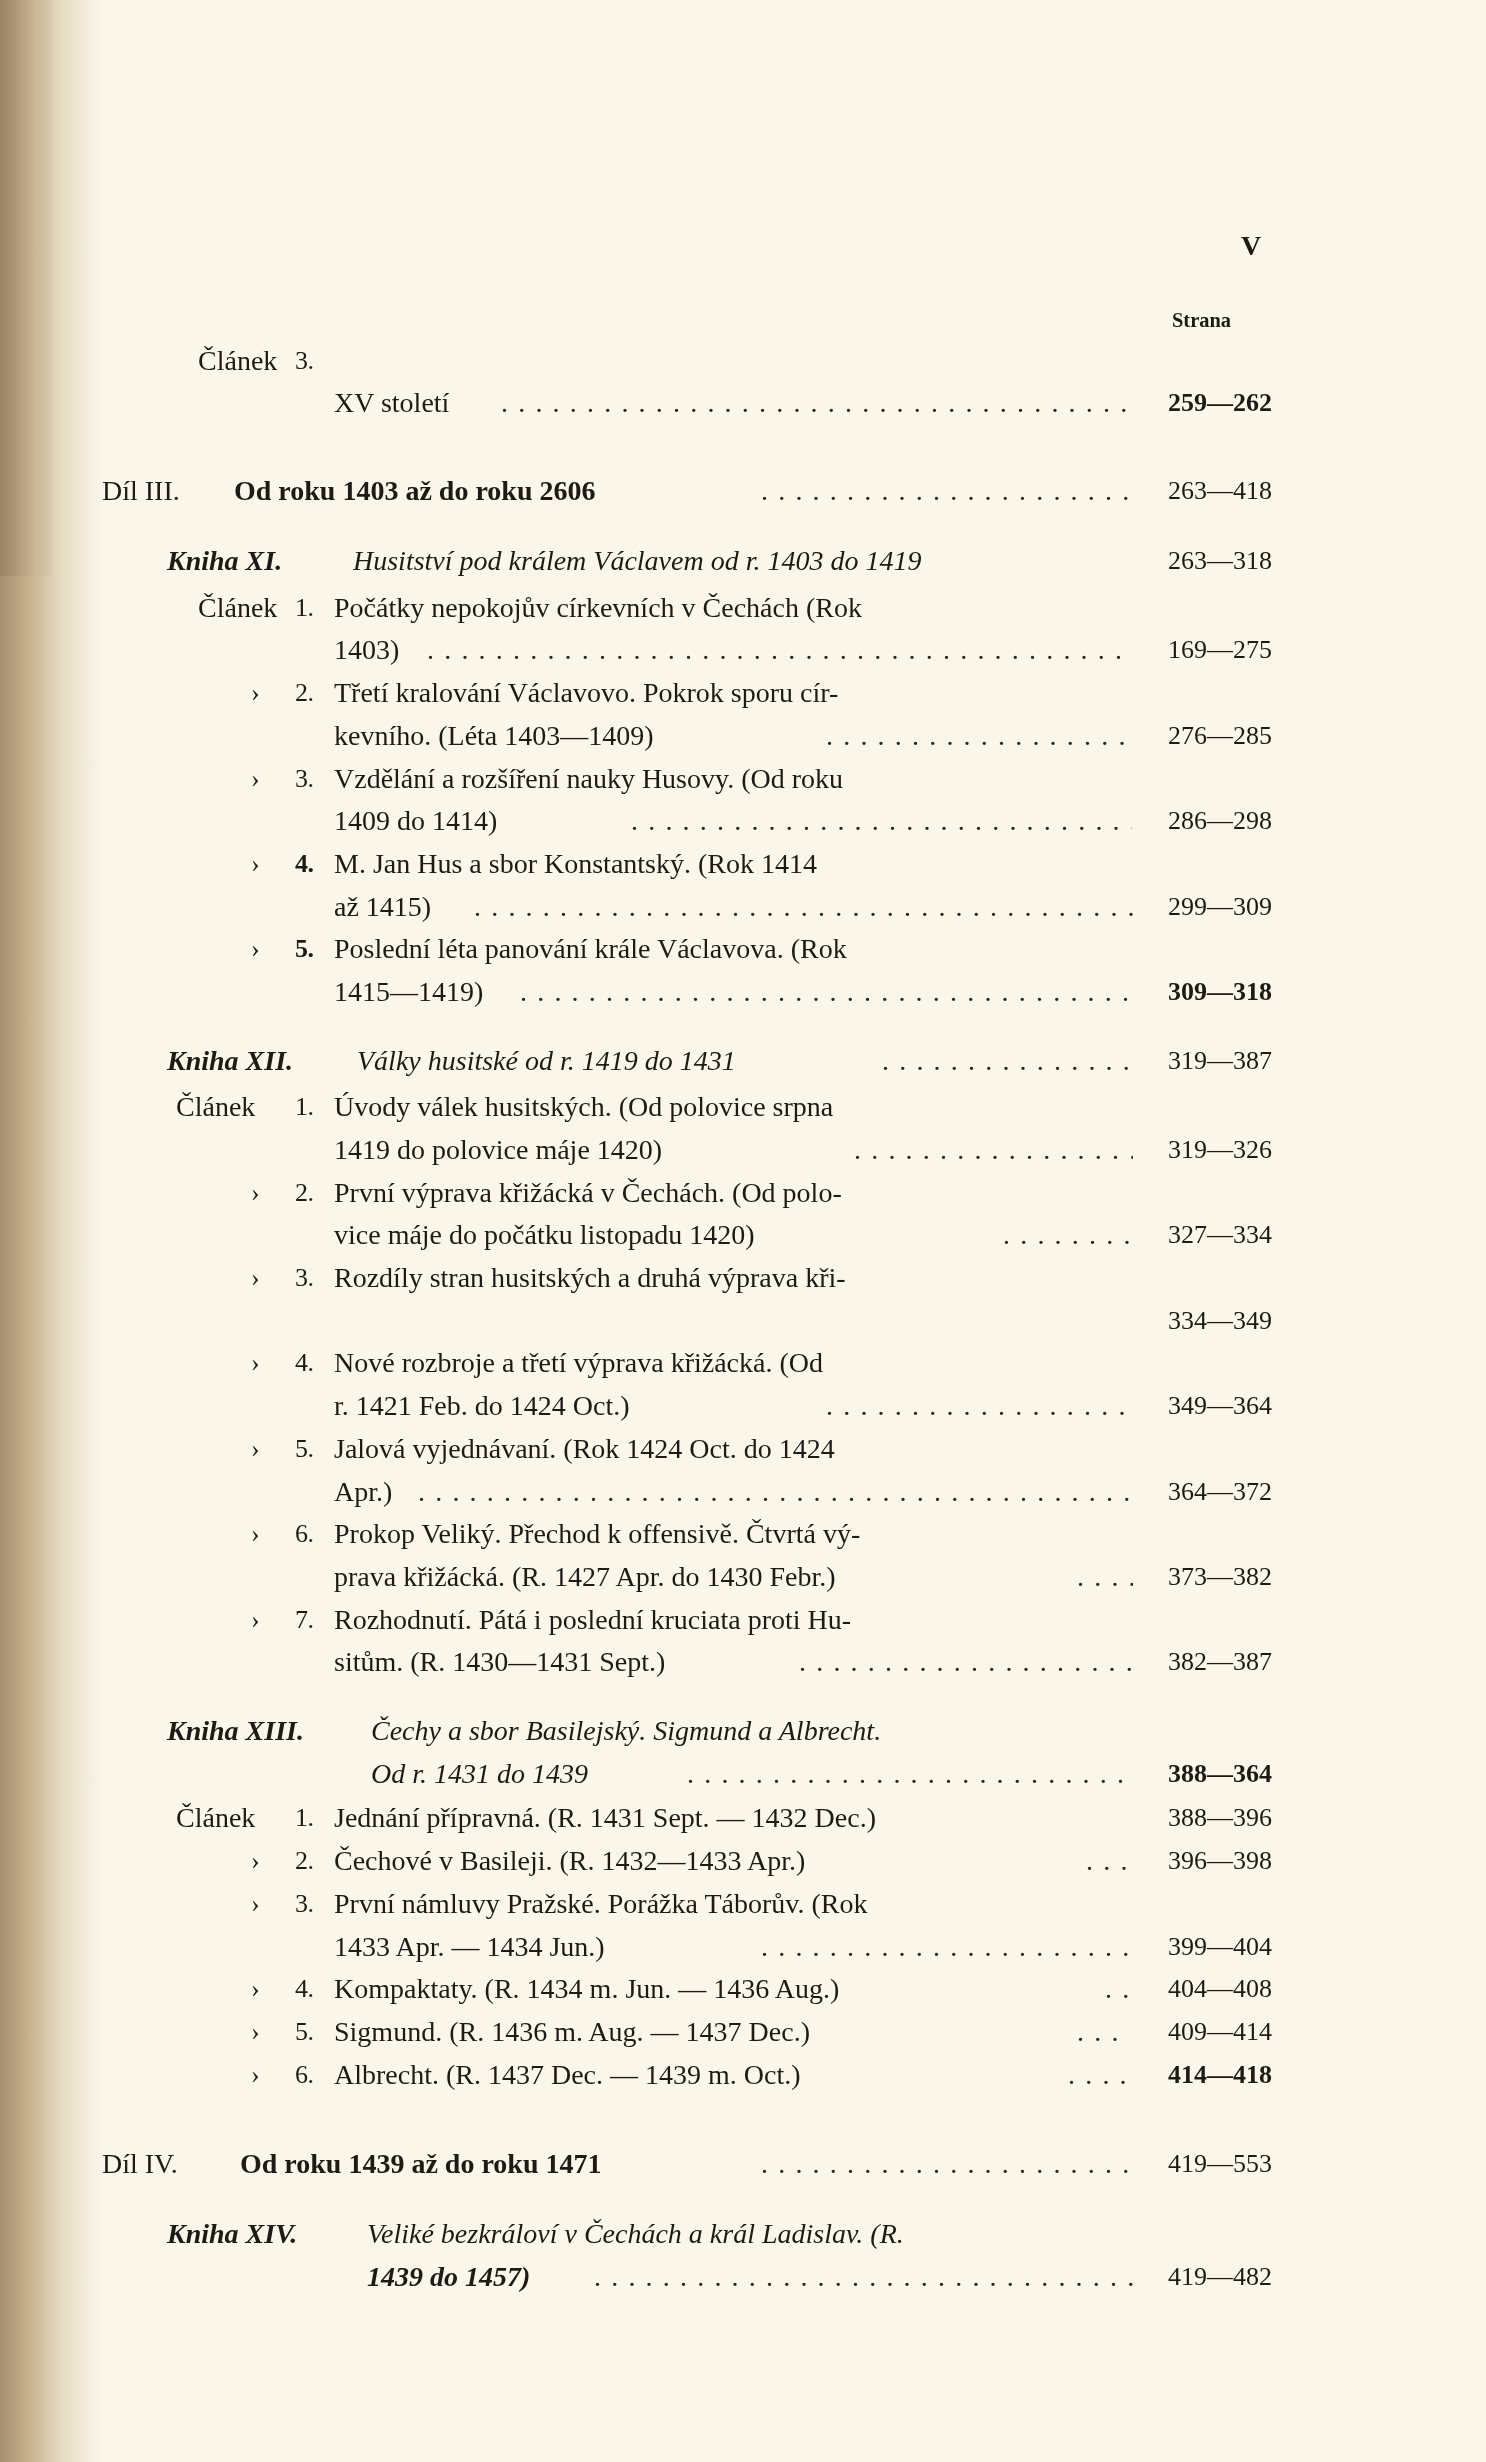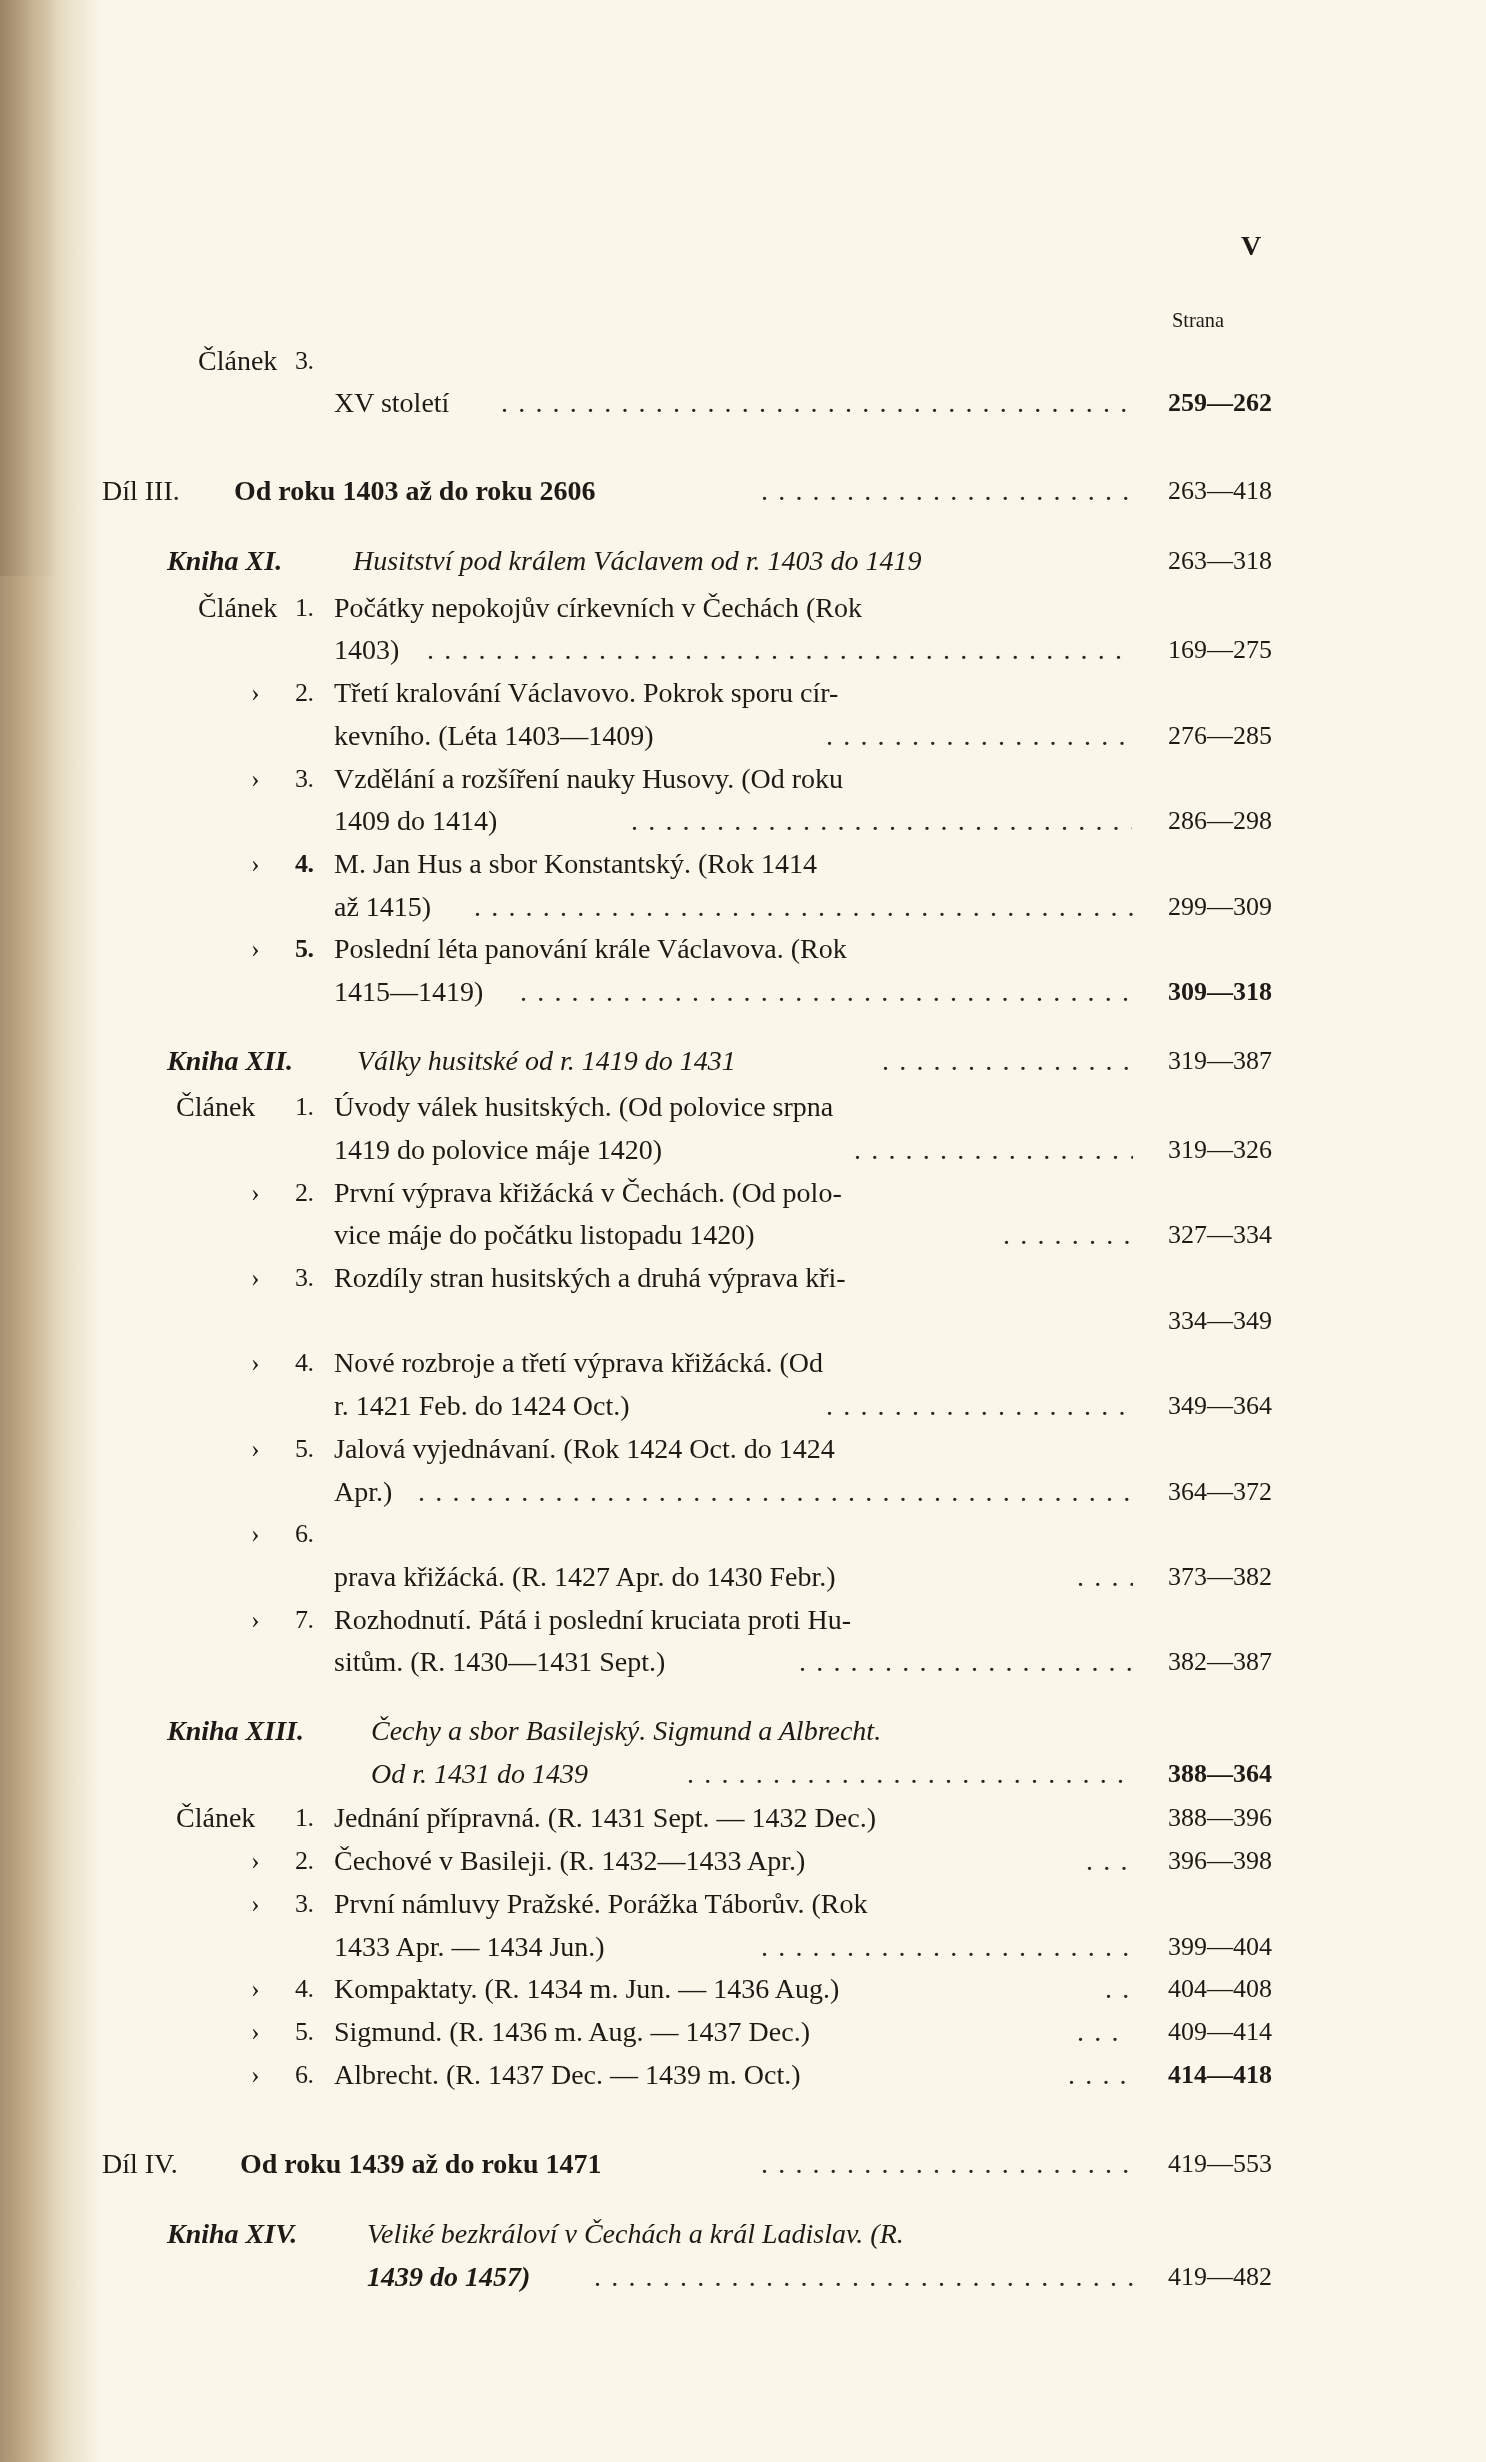--- a/index.html
+++ b/index.html
@@ -27,21 +27,21 @@
     .folio {
       position: absolute;
       left: 1241px; top: 230px;
       font-size: 28px;
       font-weight: bold;
     }
     .strana {
       position: absolute;
       left: 1172px; top: 309px;
       font-size: 20.4px;
-      font-weight: normal;
+      font-weight: bold;
     }
     .row {
       position: absolute;
       left: 0; width: 1272px;
       height: 37px;
       font-size: 28px;
       line-height: 37px;
       white-space: nowrap;
     }
     .row .lbl {
@@ -217,20 +217,21 @@
 </div>
 <div class="row" style="top:1473px">
   <span class="text" style="left:334px">Apr.)</span>
   <span class="leader" style="left:418px;width:715px">...........................................................</span>
   <span class="pages">364—372</span>
 </div>
 
 <div class="row" style="top:1515px">
   <span class="num" style="left:251px">›</span>
   <span class="num" style="left:295px">6.</span>
+  <span class="text" style="left:334px">Prokop Veliký. Přechod k offensivě. Čtvrtá vý-</span>
 </div>
 <div class="row" style="top:1558px">
   <span class="text" style="left:334px">prava křižácká. (R. 1427 Apr. do 1430 Febr.)</span>
   <span class="leader" style="left:1077px;width:56px">....</span>
   <span class="pages">373—382</span>
 </div>
 
 <div class="row" style="top:1601px">
   <span class="num" style="left:251px">›</span>
   <span class="num" style="left:295px">7.</span>

